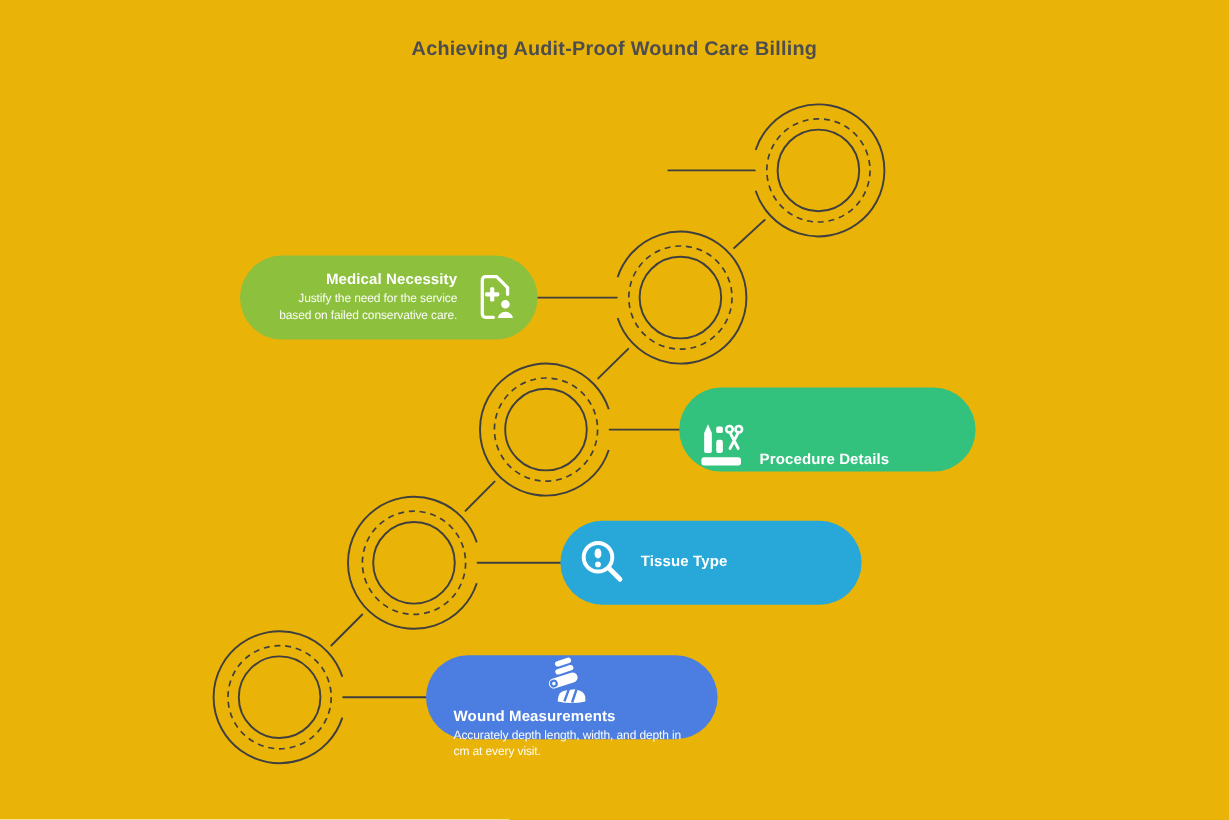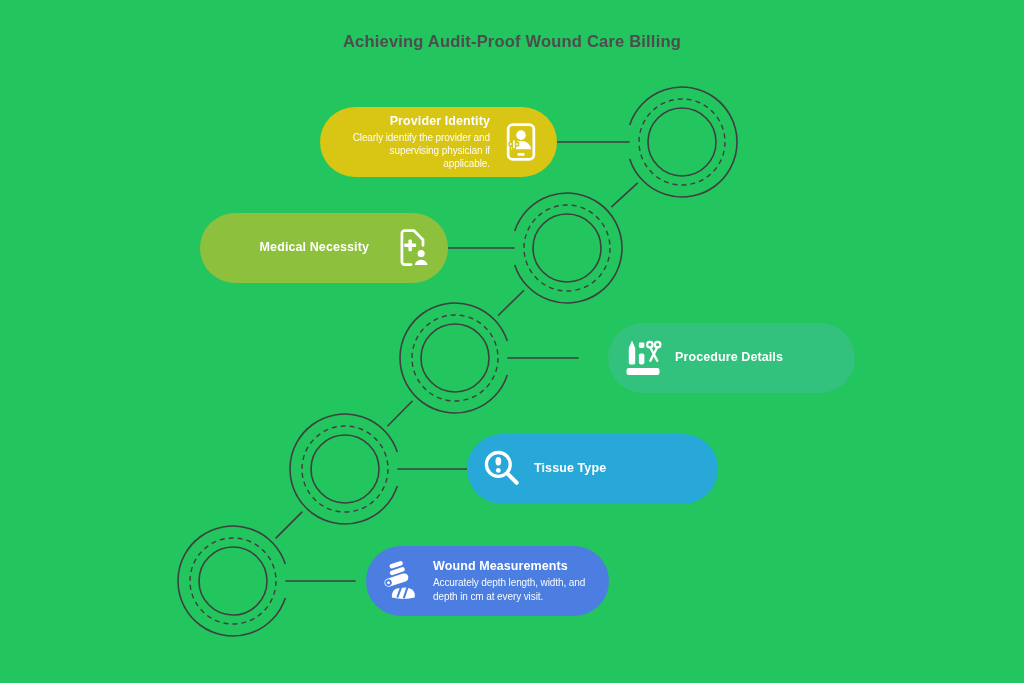--- a/index.html
+++ b/index.html
@@ -1,18 +1,18 @@
 <!DOCTYPE html>
 <html><head>
 <meta charset="utf-8">
 <style>
   html,body { margin:0; padding:0; background:#ffffff; }
   .stage {
     position:relative; width:1024px; height:683px; overflow:hidden;
-    background:#22c55e; font-family:"Liberation Sans", sans-serif;
+    background:#eab308; font-family:"Liberation Sans", sans-serif;
   }
   .main-title {
     position:absolute; top:32px; left:0; width:100%; text-align:center;
     font-size:16.5px; font-weight:bold; color:#4d4d4d; letter-spacing:.2px;
   }
   svg.flow { position:absolute; left:0; top:0; }
   .ring-outer { fill:none; stroke:#3f3f3f; stroke-width:1.6; }
   .ring-dash  { fill:none; stroke:#3f3f3f; stroke-width:1.4; stroke-dasharray:5 4; }
   .ring-inner { fill:none; stroke:#3f3f3f; stroke-width:1.6; }
   .conn { stroke:#3f3f3f; stroke-width:1.6; stroke-linecap:round; }
@@ -75,59 +75,42 @@
     <line class="conn" x1="508" y1="358" x2="578" y2="358"></line>
     <line class="conn" x1="398" y1="469" x2="467" y2="469"></line>
     <line class="conn" x1="286" y1="581" x2="355" y2="581"></line>
 
     <line class="conn" x1="637.2" y1="183.3" x2="611.8" y2="206.7"></line>
     <line class="conn" x1="523.5" y1="290.7" x2="498.5" y2="315.3"></line>
     <line class="conn" x1="412.1" y1="401.3" x2="387.9" y2="425.7"></line>
     <line class="conn" x1="301.9" y1="512.1" x2="276.1" y2="537.9"></line>
   </svg>
 
-  <div class="pill icon-right" style="left: 320px; top: 107px; width: 237px; --pill: #d8c514;">
-    <div class="pill-text">
-      <div class="pill-title">Provider Identity</div>
-      <div class="pill-desc">Clearly identify the provider and supervising physician if applicable.</div>
-    </div>
-    <div class="pill-icon">
-      <svg viewBox="0 0 48 48">
-        <rect x="10" y="5" width="28" height="38" rx="5" fill="none" stroke="#fff" stroke-width="3"></rect>
-        <circle cx="24" cy="16.5" r="5.2" fill="#fff"></circle>
-        <path d="M13 32 a11 9.5 0 0 1 22 0 z" fill="#fff"></path>
-        <g fill="#fff" stroke="var(--pill)" stroke-width="1.6">
-          <rect x="11" y="24.6" width="10.4" height="3.6" rx="1.3"></rect>
-          <rect x="14.4" y="21.2" width="3.6" height="10.4" rx="1.3"></rect>
-        </g>
-        <rect x="20" y="36" width="8" height="3" rx="1.5" fill="#fff"></rect>
-      </svg>
-    </div>
-  </div>
 
-  <div class="pill icon-right" style="left: 200px; top: 213px; width: 248px; gap: 12px; --pill: #8dc03d;">
+  <div class="pill icon-right" style="left: 200px; top: 213px; width: 248px; --pill: #8dc03d;">
     <div class="pill-text">
       <div class="pill-title">Medical Necessity</div>
+      <div class="pill-desc">Justify the need for the service based on failed conservative care.</div>
     </div>
     <div class="pill-icon">
       <svg viewBox="0 0 48 48">
         <path d="M36 21 v-6 L26 5 H16 a3 3 0 0 0 -3 3 v31 a3 3 0 0 0 3 3 h7" fill="none" stroke="#fff" stroke-width="3" stroke-linecap="round" stroke-linejoin="round"></path>
         <g fill="#fff">
           <rect x="15.5" y="19.2" width="13" height="3.8" rx="1.3"></rect>
           <rect x="20.1" y="14.6" width="3.8" height="13" rx="1.3"></rect>
         </g>
         <g fill="#fff" stroke="var(--pill)" stroke-width="1.8">
           <circle cx="34" cy="30" r="4.8"></circle>
           <path d="M26 43.5 a8 7.5 0 0 1 16 0 z"></path>
         </g>
       </svg>
     </div>
   </div>
 
-  <div class="pill icon-left" style="left: 608px; top: 323px; width: 247px; --pill: #33c17e;">
+  <div class="pill icon-left" style="left: 566px; top: 323px; width: 247px; align-items: flex-end; --pill: #33c17e;">
     <div class="pill-icon">
       <svg viewBox="0 0 48 48">
         <rect x="6" y="35" width="36" height="7.5" rx="2.5" fill="#fff"></rect>
         <path d="M8.5 13 L12 5 L15.5 13 V29.5 a1.5 1.5 0 0 1 -1.5 1.5 h-4 a1.5 1.5 0 0 1 -1.5 -1.5 Z" fill="#fff"></path>
         <rect x="19.5" y="19" width="6" height="12" rx="2" fill="#fff"></rect>
         <rect x="19.5" y="7" width="6" height="6" rx="1.5" fill="#fff"></rect>
         <circle cx="31.5" cy="9.5" r="3" fill="none" stroke="#fff" stroke-width="2.4"></circle>
         <circle cx="40" cy="9.5" r="3" fill="none" stroke="#fff" stroke-width="2.4"></circle>
         <path d="M32 12.5 L39.5 27 M39.5 12.5 L32 27" stroke="#fff" stroke-width="2.6" stroke-linecap="round" fill="none"></path>
       </svg>
@@ -144,21 +127,21 @@
         <line x1="29.8" y1="28.8" x2="40" y2="39" stroke="#fff" stroke-width="4.4" stroke-linecap="round"></line>
         <ellipse cx="20" cy="15.5" rx="3.1" ry="4.6" fill="#fff"></ellipse>
         <circle cx="20" cy="25.5" r="2.6" fill="#fff"></circle>
       </svg>
     </div>
     <div class="pill-text">
       <div class="pill-title">Tissue Type</div>
     </div>
   </div>
 
-  <div class="pill icon-left" style="left: 366px; top: 546px; width: 243px; --pill: #4b7ee0;">
+  <div class="pill icon-left" style="left: 355px; top: 546px; width: 243px; flex-direction: column; --pill: #4b7ee0;">
     <div class="pill-icon">
       <svg viewBox="0 0 48 48">
         <g transform="rotate(-18 24 24)">
           <rect x="17" y="3" width="15" height="5" rx="2.5" fill="#fff"></rect>
           <rect x="15" y="10" width="17" height="5" rx="2.5" fill="#fff"></rect>
           <rect x="6" y="17" width="27" height="9" rx="4.5" fill="#fff"></rect>
           <circle cx="10.5" cy="21.5" r="2.6" fill="none" stroke="var(--pill)" stroke-width="2"></circle>
         </g>
         <path d="M14 41 q0 -8 7 -9 l8 -1 q9 1 10 7 l0 4 q-12 3 -25 0 z" fill="#fff"></path>
         <path d="M24 31 l-4 11 M31 31 l-4 12" stroke="var(--pill)" stroke-width="2.2" fill="none"></path>

